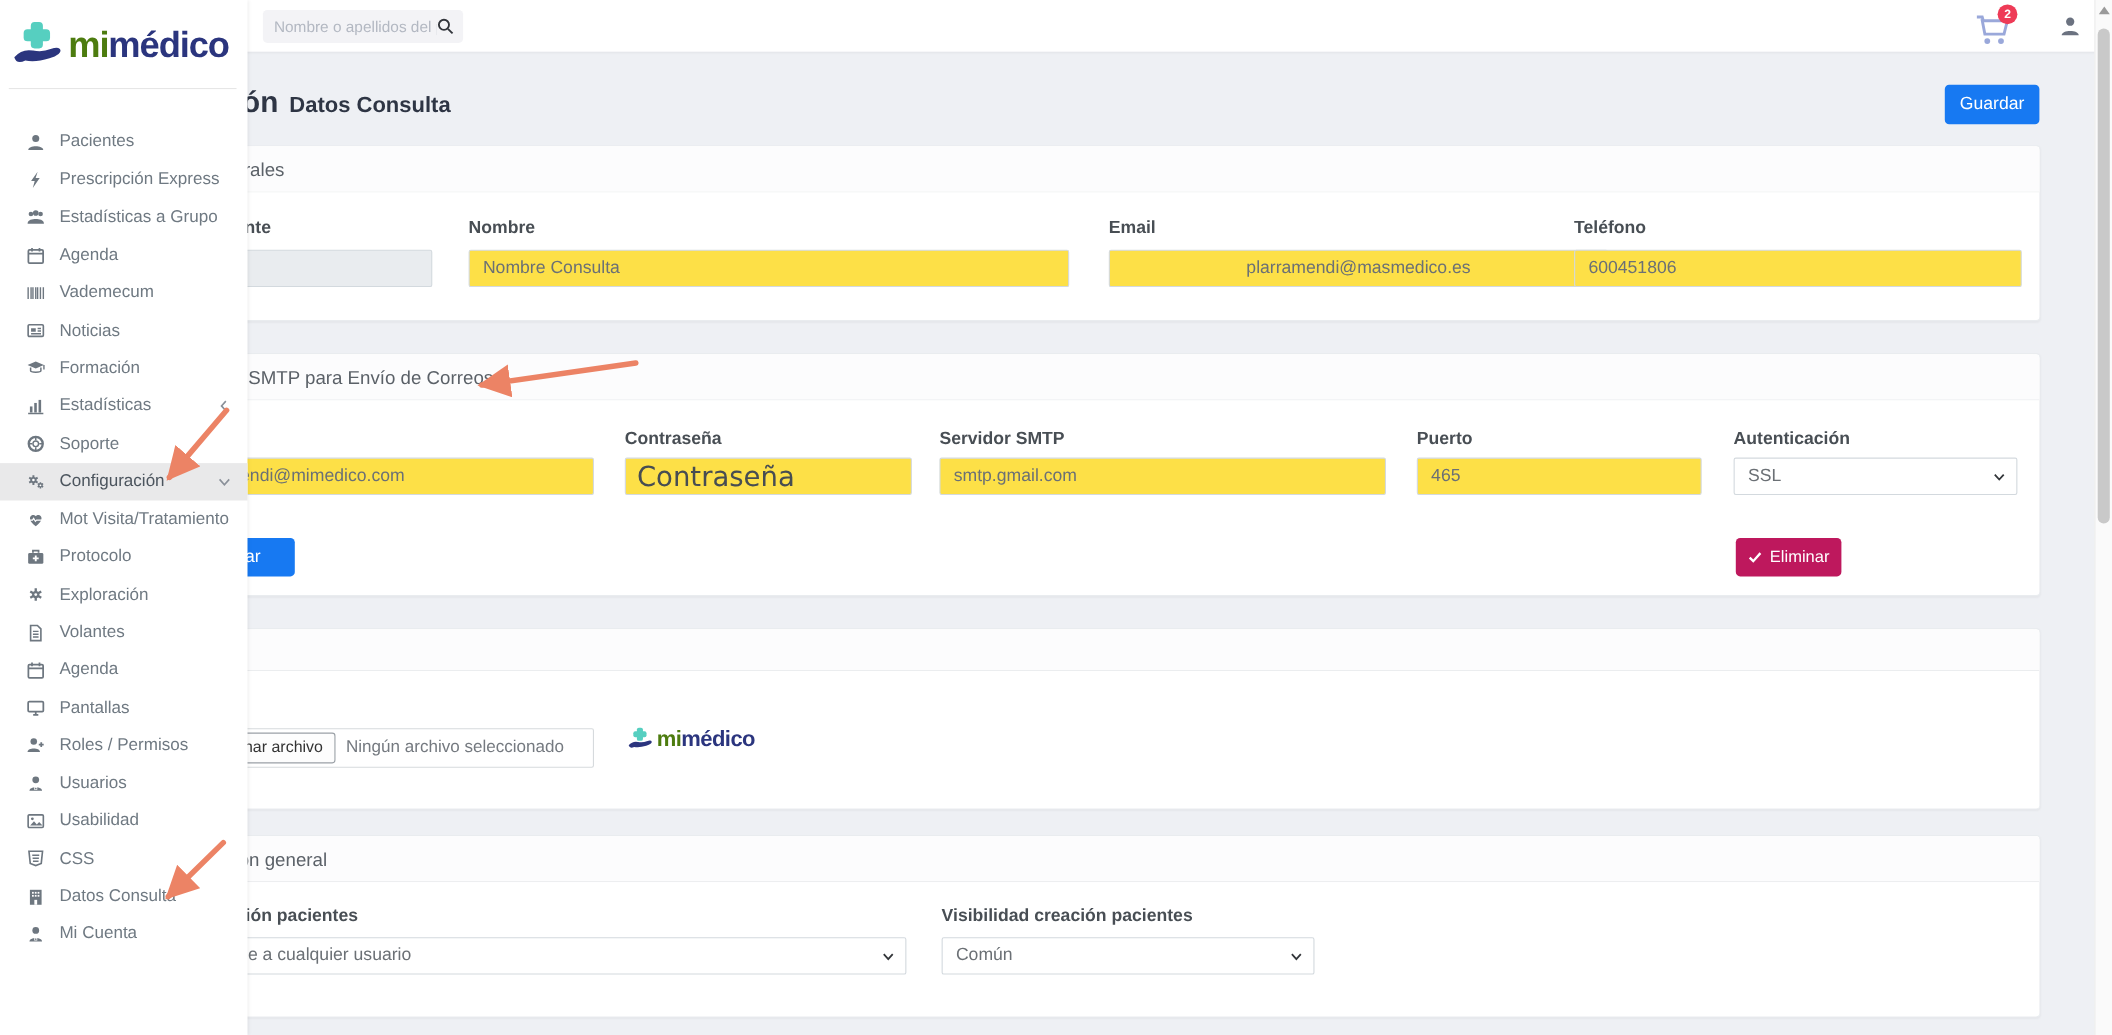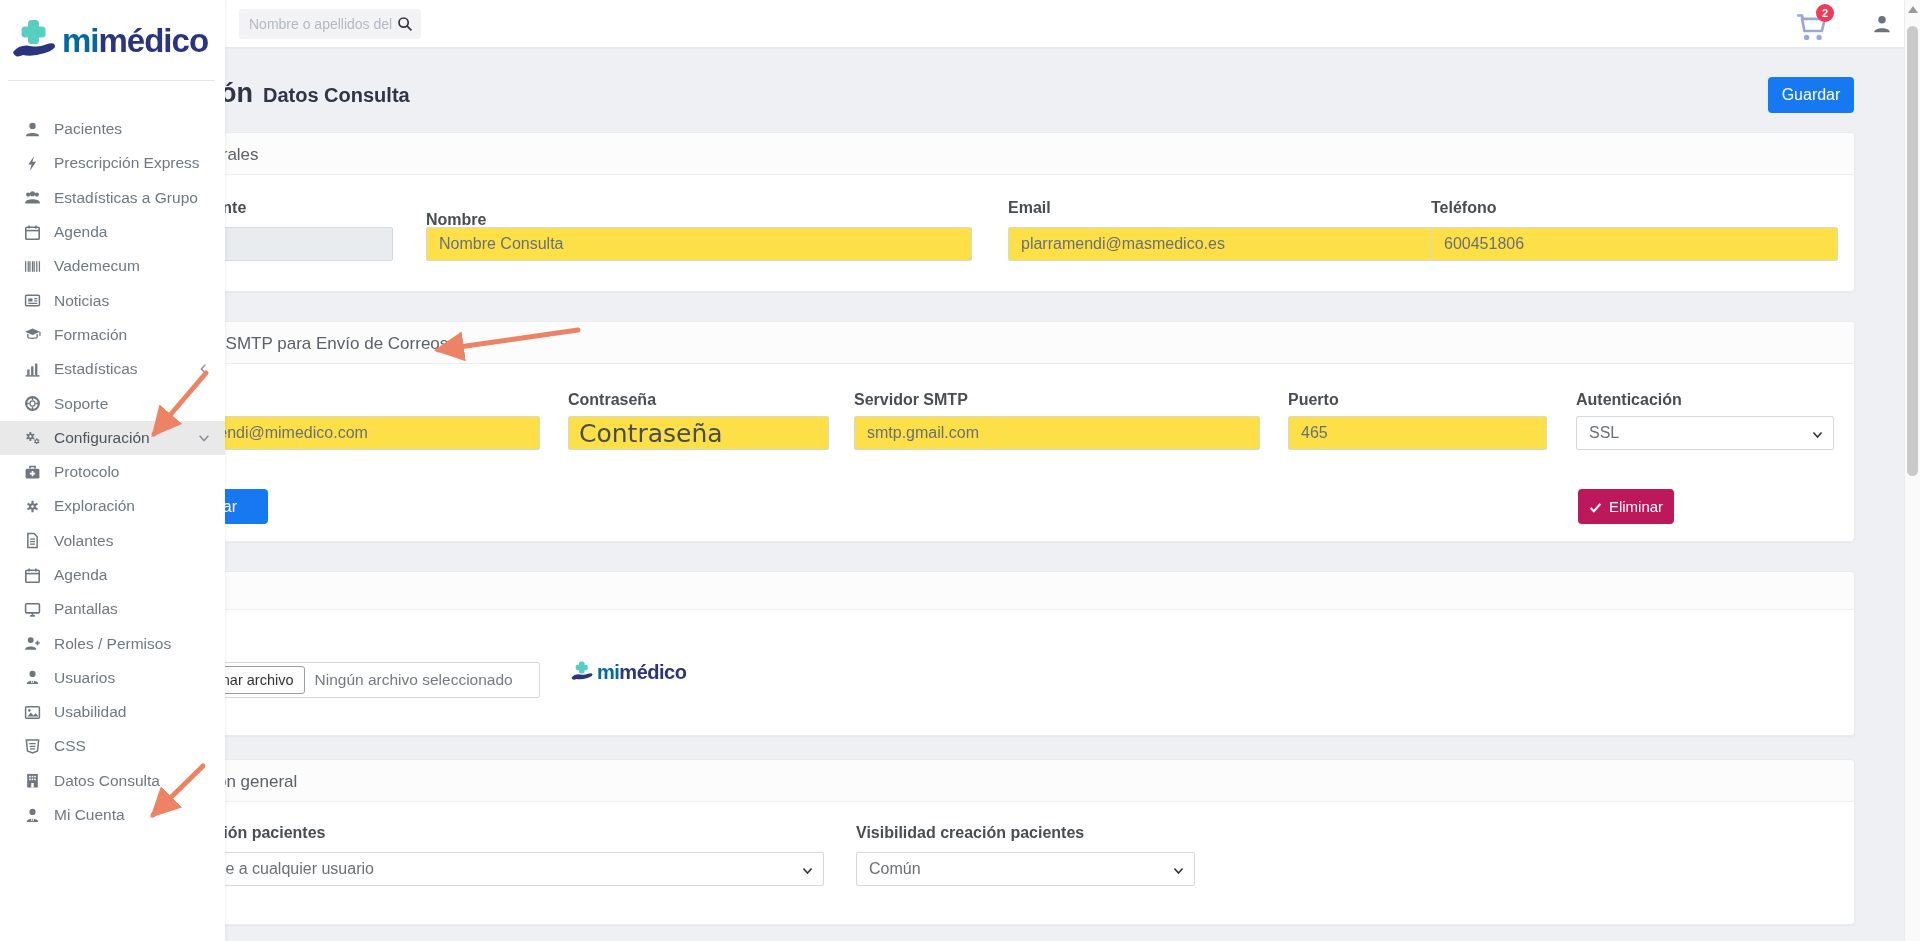--- a/index.html
+++ b/index.html
@@ -32,21 +32,21 @@
                border-bottom:7px solid #9a9a9a; cursor:pointer; }
   .scroll-thumb { position:absolute; top:26px; left:2px; width:11px; height:450px; background:#c9c9c9;
                   border-radius:6px; cursor:pointer; }
 
   
   .sidebar { position:absolute; top:0; left:0; width:225px; height:941px; background:#fff; z-index:40;
              box-shadow:1px 0 3px rgba(0,0,0,.06); }
   .brand { position:absolute; top:18px; left:12px; display:flex; align-items:center; gap:6px; }
   .brand-ic { width:44px; height:46px; }
   .brand-text { font-size:33px; font-weight:bold; letter-spacing:-1px; }
-  .brand-mi { color:#0369a1; }
+  .brand-mi { color:#4d7c0f; }
   .brand-medico { color:#2b357e; }
   .brand-divider { position:absolute; top:80px; left:8px; width:207px; height:1px; background:#e6e6e6; }
   .nav { position:absolute; top:112px; left:0; width:225px; }
   .nav-item { position:relative; height:34.3px; display:flex; align-items:center; padding-left:24px;
               cursor:pointer; color:#6f7982; }
   .nav-item.active { background:#e9e9ea; color:#4c555e; }
   .nav-icon { width:17px; height:17px; flex:0 0 17px; color:#6e7780; }
   .nav-icon svg { width:17px; height:17px; }
   .nav-label { margin-left:13px; font-size:15.5px; white-space:nowrap; }
   .nav-chev { position:absolute; right:14px; width:14px; height:14px; color:#8a9099; }
@@ -130,24 +130,24 @@
     <span class="h-main">Configuración</span><span class="h-sub">Datos Consulta</span>
   </div>
   <button class="btn-blue save-btn">Guardar</button>
 
   <div class="card" style="top:132px; height:160px;">
     <div class="card-h" style="height:42px;">
       <span class="card-h-title" style="left:-75px; top:12px;">Datos Generales</span>
     </div>
     <span class="fld-label" style="left:-13px; top:66px;">Cliente</span>
     <input class="inp" style="left: -55px; top: 94px; width: 242px;" disabled="" value="">
-    <span class="fld-label" style="left:220px; top:78px;">Nombre</span>
+    <span class="fld-label" style="left:220px; top:66px;">Nombre</span>
     <input class="inp" style="left: 220px; top: 94px; width: 546px;" value="Nombre Consulta">
     <span class="fld-label" style="left:802px; top:66px;">Email</span>
-    <input class="inp" style="left: 802px; top: 94px; width: 454px;" value="plarramendi@masmedico.es">
+    <input class="inp" style="left: 802px; top: 94px; width: 454px; text-align: center;" value="plarramendi@masmedico.es">
     <span class="fld-label" style="left:1225px; top:66px;">Teléfono</span>
     <input class="inp" style="left: 1225px; top: 94px; width: 407px;" value="600451806">
   </div>
 
   <div class="card" style="top:321px; height:221px;">
     <div class="card-h" style="height:42px;">
       <span class="card-h-title" style="left:-90px; top:12px;">Configuración SMTP para Envío de Correos</span>
     </div>
     <input class="inp" style="left: -55px; top: 94px; width: 389px;" value="plarramendi@mimedico.com">
     <span class="fld-label" style="left:362px; top:69px;">Contraseña</span>
@@ -310,20 +310,27 @@
                 <circle cx="12" cy="11.5" r="0.8" fill="#fff"></circle>
               </g>
             </svg></span>
           <span class="nav-label">Configuración</span>
           <span class="nav-chev"><svg viewBox="0 0 16 16">
               <polyline points="3,5.5 8,11 13,5.5" fill="none" stroke="currentColor" stroke-width="1.7"></polyline>
             </svg></span>
         </div>
         <div class="nav-item">
           <span class="nav-icon"><svg viewBox="0 0 16 16">
+              <path d="M8 13.6C2.4 9.5 1.9 5.4 4.7 4.1 6.2 3.4 7.5 4.2 8 5c.5-.8 1.8-1.6 3.3-.9 2.8 1.3 2.3 5.4-3.3 9.5z" fill="currentColor"></path>
+              <path d="M2.2 8.3h3l1-1.5 1.5 2.6 1-1.1h5" stroke="#fff" stroke-width="1" fill="none"></path>
+            </svg></span>
+          <span class="nav-label">Mot Visita/Tratamiento</span>
+        </div>
+        <div class="nav-item">
+          <span class="nav-icon"><svg viewBox="0 0 16 16">
               <rect x="1.5" y="4.5" width="13" height="9.2" rx="1.2" fill="currentColor"></rect>
               <path d="M5.6 4.3V2.4h4.8v1.9" fill="none" stroke="currentColor" stroke-width="1.5"></path>
               <path d="M8 6.5v5M5.5 9h5" stroke="#fff" stroke-width="1.6"></path>
             </svg></span>
           <span class="nav-label">Protocolo</span>
         </div>
         <div class="nav-item">
           <span class="nav-icon"><svg viewBox="0 0 16 16">
               <path d="M8 2.6v10.8M3.3 5.3l9.4 5.4M3.3 10.7l9.4-5.4" stroke="currentColor" stroke-width="2"></path>
               <circle cx="8" cy="8" r="3.1" fill="currentColor"></circle>

